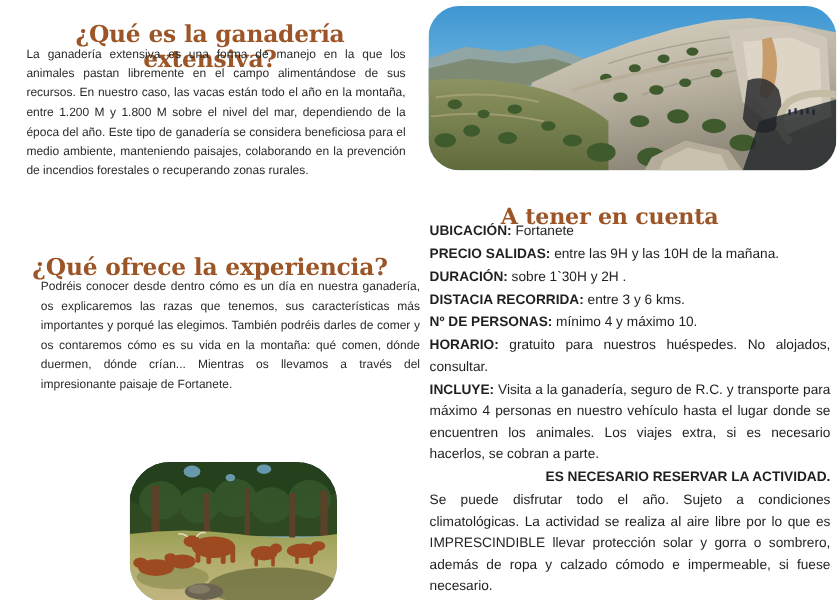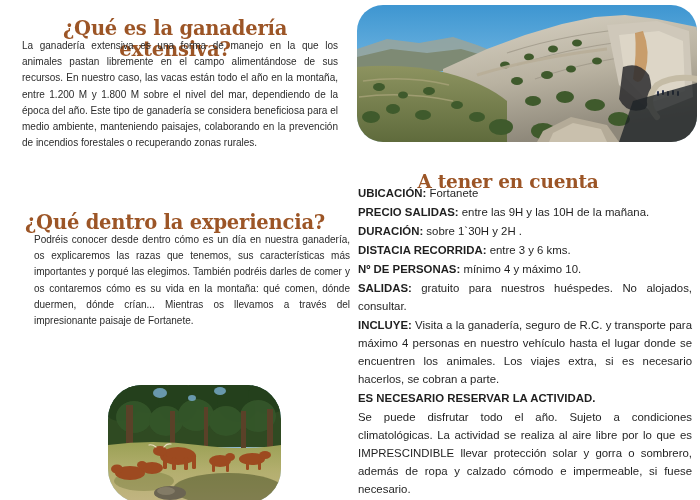--- a/index.html
+++ b/index.html
@@ -61,34 +61,34 @@
   .dline{
     color:#1f1f1f;
     font-size:11.4px;
     line-height:1.58;
     text-align:justify;
     text-justify:inter-word;
     margin:0 0 1px 0;
   }
   .dline .lbl{font-weight:700;}
   .dline.nojust{text-align:left;}
-  .dline.bold-all{font-weight:700;text-align:left;}
+  .dline.bold-all{font-weight:700;text-align:right;margin-left:33px;}
 </style>
 </head>
 <body>
 
 <div class="page">
 
   <div class="col-left">
 
     <h1 id="title-1" class="heading h-main">¿Qué es la ganadería extensiva?</h1>
 
     <p id="para-1" class="para">La ganadería extensiva es una forma de manejo en la que los animales pastan libremente en el campo alimentándose de sus recursos. En nuestro caso, las vacas están todo el año en la montaña, entre 1.200 M y 1.800 M sobre el nivel del mar, dependiendo de la época del año. Este tipo de ganadería se considera beneficiosa para el medio ambiente, manteniendo paisajes, colaborando en la prevención de incendios forestales o recuperando zonas rurales.</p>
 
-    <h1 id="title-2" class="heading h-main">¿Qué dentro la experiencia?</h1>
+    <h1 id="title-2" class="heading h-main">¿Qué ofrece la experiencia?</h1>
 
     <p id="para-2" class="para">Podréis conocer desde dentro cómo es un día en nuestra ganadería, os explicaremos las razas que tenemos, sus características más importantes y porqué las elegimos. También podréis darles de comer y os contaremos cómo es su vida en la montaña: qué comen, dónde duermen, dónde crían... Mientras os llevamos a través del impresionante paisaje de Fortanete.</p>
 
     <div id="photo-cattle" class="photo">
       <svg viewBox="0 0 173 118" preserveAspectRatio="xMidYMid slice" aria-hidden="true">
         <defs>
           <linearGradient id="cSky" x1="0" y1="0" x2="0" y2="1">
             <stop offset="0%" stop-color="#6aa8d8"></stop>
             <stop offset="100%" stop-color="#a9cde4"></stop>
           </linearGradient>
@@ -282,21 +282,21 @@
     <p class="dline nojust">
       <span class="lbl">DISTACIA RECORRIDA:</span><span> entre 3 y 6 kms.</span>
     </p>
 
     <p class="dline nojust">
       <span class="lbl">Nº DE PERSONAS:</span><span> mínimo 4 y máximo 10.</span>
     </p>
 
 
     <p class="dline">
-      <span class="lbl">SALIDAS:</span><span> gratuito para nuestros huéspedes. No alojados, consultar.</span>
+      <span class="lbl">HORARIO:</span><span> gratuito para nuestros huéspedes. No alojados, consultar.</span>
     </p>
 
     <p class="dline">
       <span class="lbl">INCLUYE:</span><span> Visita a la ganadería, seguro de R.C. y transporte para máximo 4 personas en nuestro vehículo hasta el lugar donde se encuentren los animales. Los viajes extra, si es necesario hacerlos, se cobran a parte.</span>
     </p>
 
     <p class="dline bold-all">ES NECESARIO RESERVAR LA ACTIVIDAD.</p>
 
     <p class="dline">Se puede disfrutar todo el año. Sujeto a condiciones climatológicas. La actividad se realiza al aire libre por lo que es IMPRESCINDIBLE llevar protección solar y gorra o sombrero, además de ropa y calzado cómodo e impermeable, si fuese necesario.</p>
   </div>

